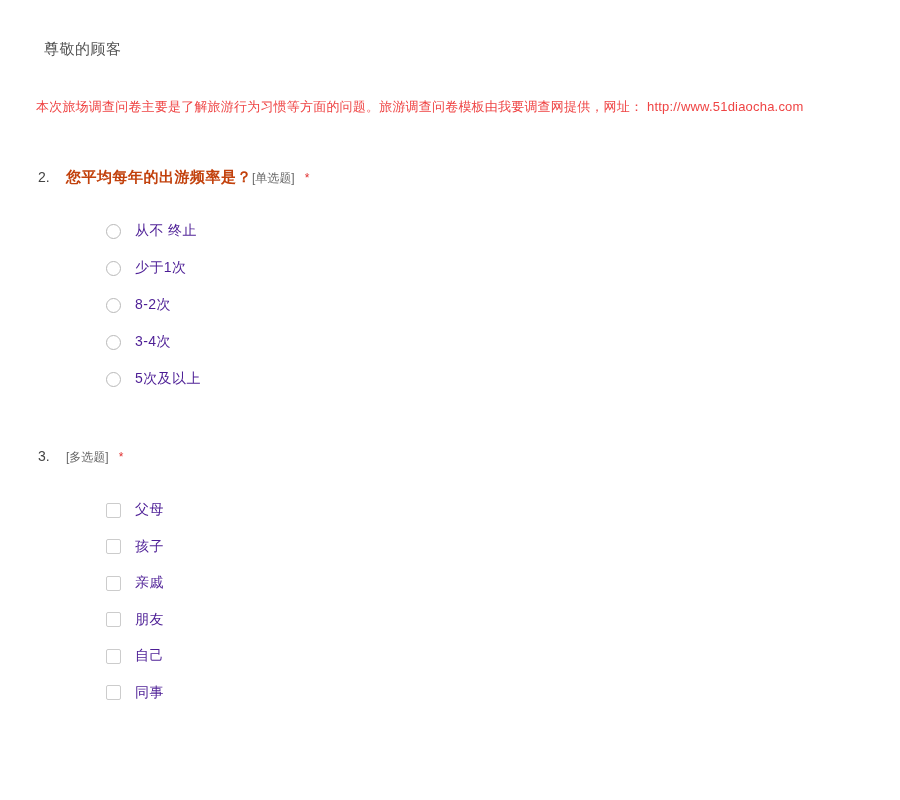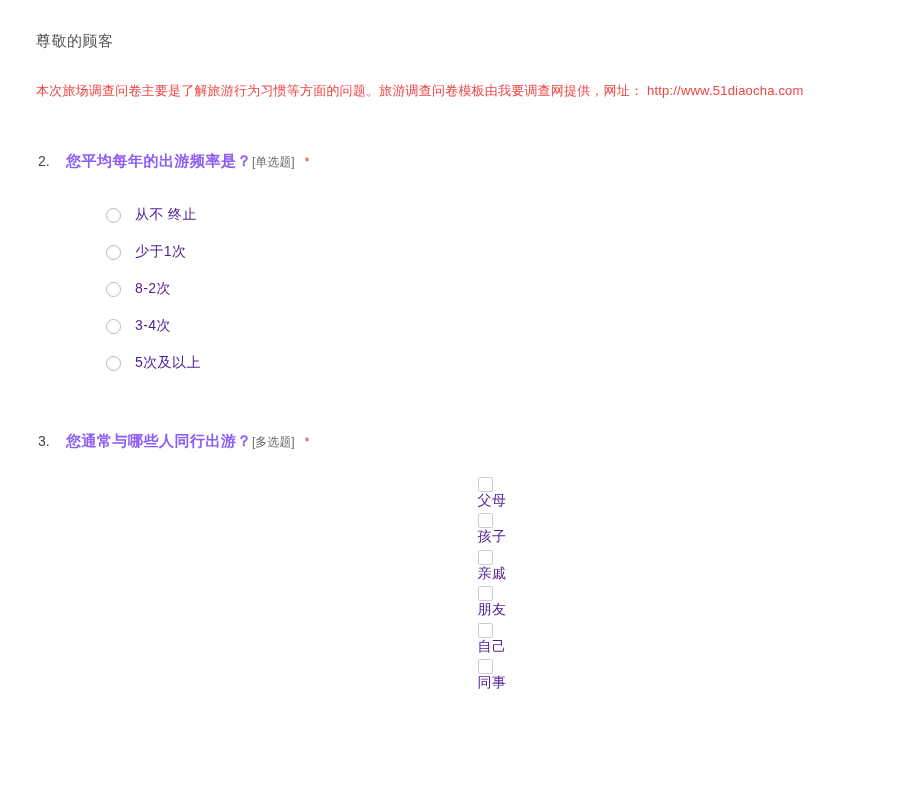--- a/index.html
+++ b/index.html
@@ -18,21 +18,21 @@
     position: relative;
     width: 900px;
     height: 800px;
     box-sizing: border-box;
     padding: 0 36px;
   }
   .survey-title {
     font-size: 15px;
     color: #555555;
     font-weight: normal;
-    margin: 0;
+    margin: 8px;
     padding-top: 32px;
     letter-spacing: 0.5px;
   }
   .survey-desc {
     font-size: 13px;
     color: #ef4444;
     margin: 0;
     padding-top: 30px;
     line-height: 1.6;
     letter-spacing: 0.2px;
@@ -48,21 +48,21 @@
   .q-index {
     font-size: 14px;
     color: #444444;
     width: 28px;
     flex: none;
     padding-left: 2px;
   }
   .q-title {
     font-size: 15px;
     font-weight: bold;
-    color: #8b5cf6;
+    color: #c2410c;
     letter-spacing: 0.5px;
   }
   .q-type {
     font-size: 12px;
     color: #666666;
   }
   .q-required {
     font-size: 12px;
     color: #e03030;
     margin-left: 10px;
@@ -71,21 +71,20 @@
     margin-top: 26px;
     padding-left: 70px;
   }
   .option-row {
     display: flex;
     align-items: center;
     height: 37px;
   }
   .option-row.checkbox-row {
     height: 36.5px;
-    flex-direction: column;
   }
   .radio-mark {
     width: 13px;
     height: 13px;
     border: 1px solid #b9b9b9;
     border-radius: 50%;
     background: #ffffff;
     flex: none;
   }
   .checkbox-mark {
@@ -139,21 +138,20 @@
       <div class="option-row">
         <span class="radio-mark"></span>
         <span class="option-label">5次及以上</span>
       </div>
     </div>
   </div>
 
   <div class="question-block">
     <div class="question-header">
       <span class="q-index">3.</span>
-      <span class="q-title">您通常与哪些人同行出游？</span>
       <span class="q-type">[多选题]</span>
       <span class="q-required">*</span>
     </div>
     <div class="options">
       <div class="option-row checkbox-row">
         <span class="checkbox-mark"></span>
         <span class="option-label">父母</span>
       </div>
       <div class="option-row checkbox-row">
         <span class="checkbox-mark"></span>

